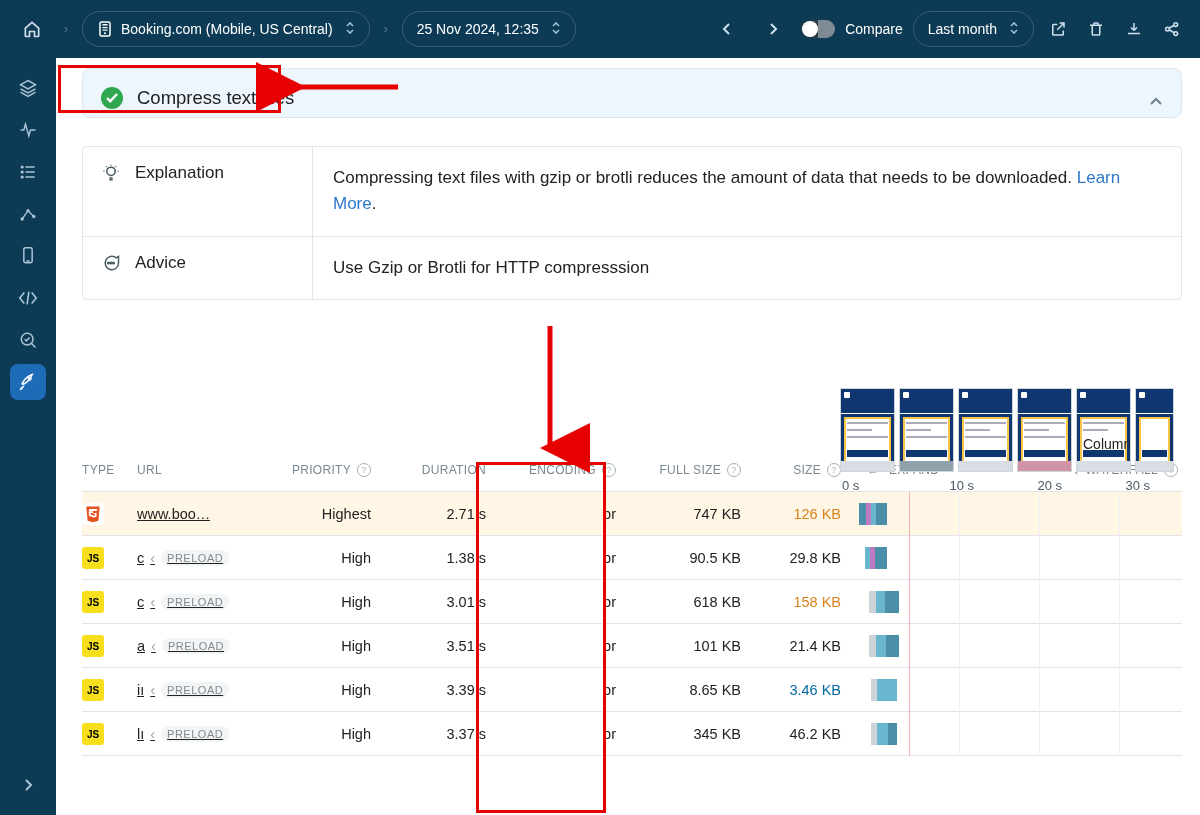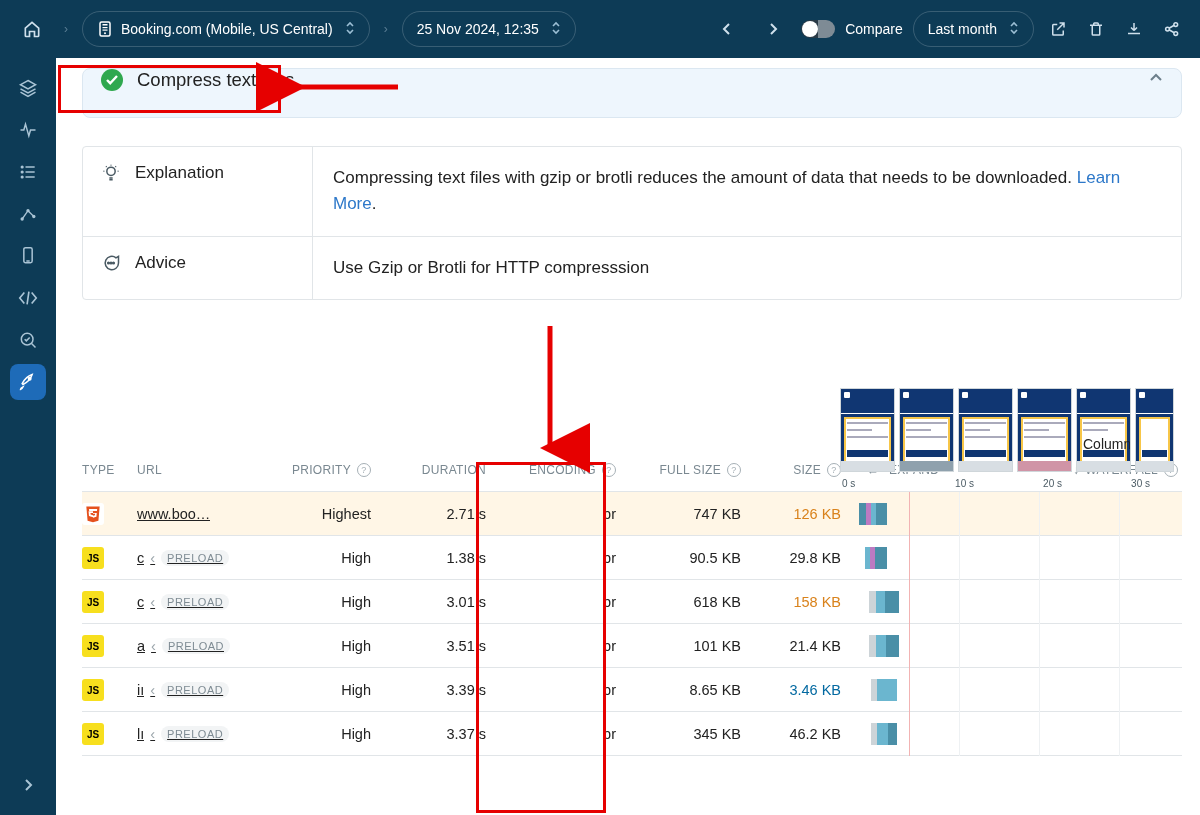--- a/index.html
+++ b/index.html
@@ -131,22 +131,22 @@
     overflow: hidden;
     padding: 10px 18px 0 26px;
   }
 
   
   .panel-head {
     height: 50px;
     background: var(--panel-blue);
     border: 1px solid var(--panel-border);
     border-radius: 8px;
-    display:flex; align-items:flex-start;
-    padding: 0 18px;
+    display:flex; align-items:flex-end;
+    padding: 8px 18px;
     cursor: pointer;
   }
   .panel-head .check {
     width: 22px; height: 22px; border-radius: 50%;
     background: #2fa84f;
     display:flex; align-items:center; justify-content:center;
     color:#fff; font-size:13px; font-weight:bold;
     margin-right: 14px;
   }
   .panel-head .title { font-size: 18.5px; color: var(--text); }
@@ -211,21 +211,21 @@
   }
   .frame-bot{
     position:absolute; bottom:0; left:0; right:0; height:10px;
     background: var(--mini-gray);
   }
   .frame.alt .frame-bot{ background:#8fa1ad; }
   .frame.pink .frame-bot{ background:#d094a6; }
 
   .timeline-axis {
     display:flex;
-    font-size:10px; color:#4a5a63;
+    font-size:13px; color:#4a5a63;
     margin-top: 6px;
   }
   .timeline-axis span{
     width:88px; text-align: right; padding-right:20px;
   }
   .timeline-axis span:first-child{ width:66px; text-align:left; padding-left:2px; padding-right:0;}
 
   
   .data-table {
     width: 100%;

